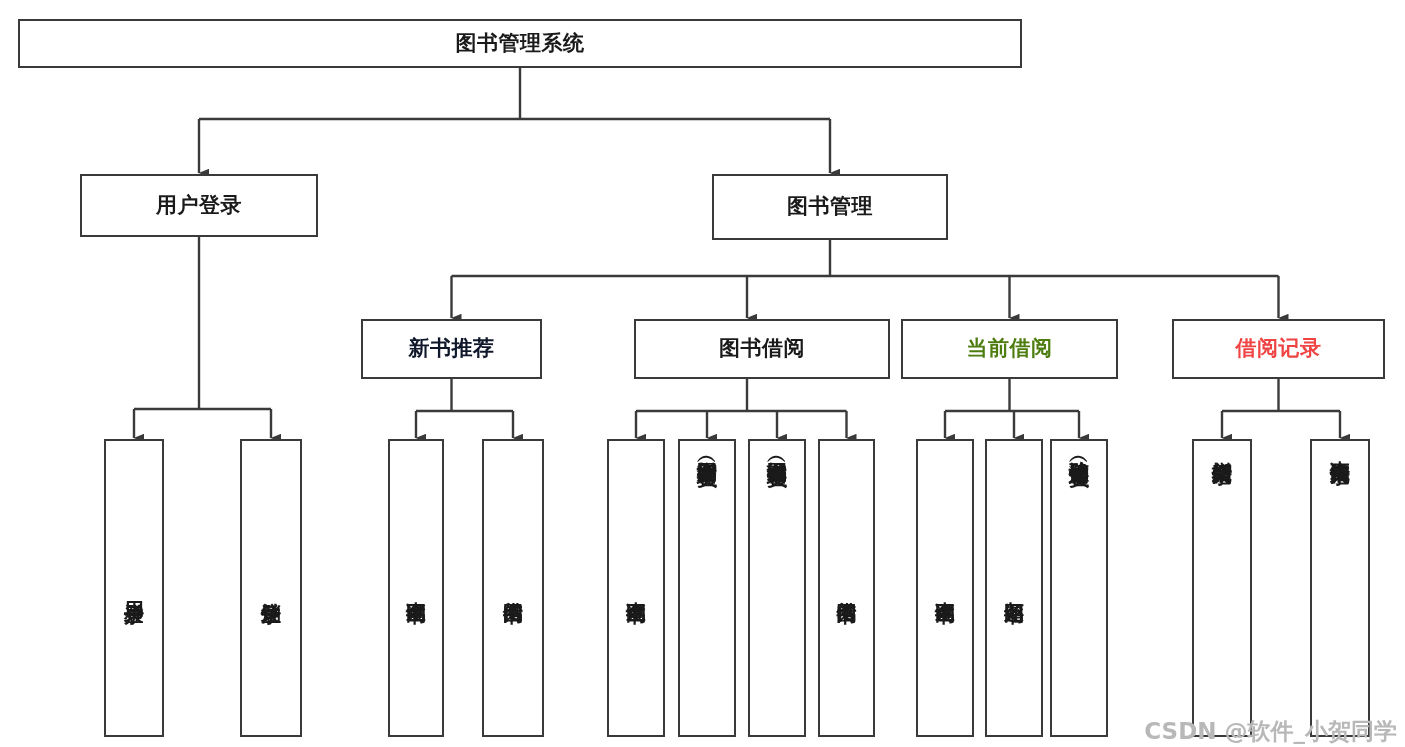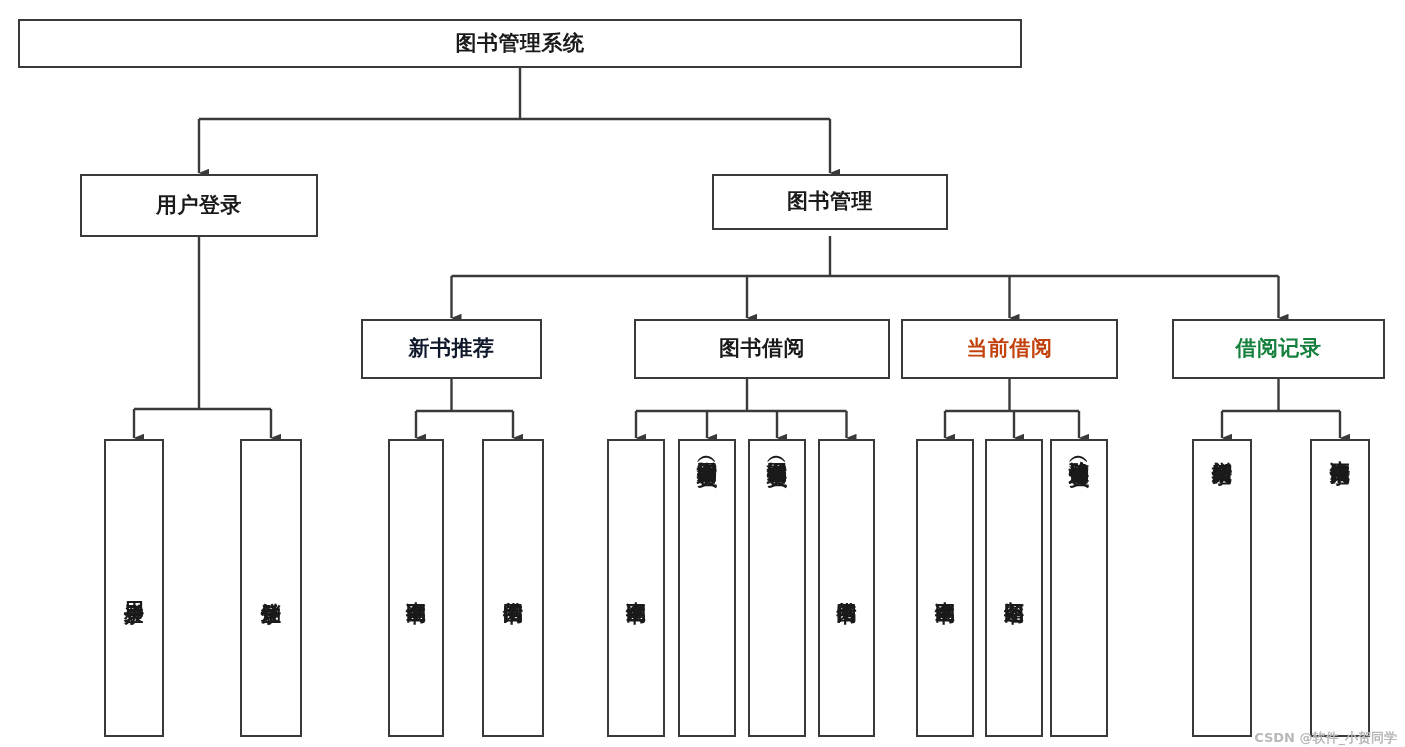--- a/index.html
+++ b/index.html
@@ -64,21 +64,21 @@
     left: 0;
     top: 0;
     width: 1405px;
     height: 747px;
     pointer-events: none;
   }
   .watermark {
     position: absolute;
     right: 8px;
     bottom: 4px;
-    font-size: 13px;
+    font-size: 23px;
     color: #b8b8b8;
     white-space: nowrap;
     font-family: "DejaVu Sans", "Liberation Sans", sans-serif;
   }
 </style>
 </head>
 <body>
 
 <div id="diagram-root">
   <svg id="edges" viewBox="0 0 1405 747" width="1405" height="747" xmlns="http://www.w3.org/2000/svg">
@@ -123,34 +123,34 @@
         <line x1="1340" y1="407" x2="1340" y2="434" stroke="#3a3a3a" stroke-width="2.4" marker-end="url(#arrowhead)"></line>
       </g>
   </svg>
   <div id="nodes-layer">
       <div class="node-box" style="left: 18px; top: 15px; width: 1004px; height: 49px; border-color: rgb(58, 58, 58); background: rgb(255, 255, 255);">
         <span class="node-label-h" style="color: rgb(26, 26, 26);">图书管理系统</span>
       </div>
       <div class="node-box" style="left: 80px; top: 170px; width: 238px; height: 63px; border-color: rgb(58, 58, 58); background: rgb(255, 255, 255);">
         <span class="node-label-h" style="color: rgb(26, 26, 26);">用户登录</span>
       </div>
-      <div class="node-box" style="left: 712px; top: 170px; width: 236px; height: 56px; border-color: rgb(58, 58, 58); background: rgb(255, 255, 255);">
+      <div class="node-box" style="left: 712px; top: 170px; width: 236px; height: 66px; border-color: rgb(58, 58, 58); background: rgb(255, 255, 255);">
         <span class="node-label-h" style="color: rgb(26, 26, 26);">图书管理</span>
       </div>
       <div class="node-box" style="left: 361px; top: 315px; width: 181px; height: 60px; border-color: rgb(58, 58, 58); background: rgb(255, 255, 255);">
         <span class="node-label-h" style="color: #0f172a;">新书推荐</span>
       </div>
       <div class="node-box" style="left: 634px; top: 315px; width: 256px; height: 60px; border-color: rgb(58, 58, 58); background: rgb(255, 255, 255);">
         <span class="node-label-h" style="color: rgb(26, 26, 26);">图书借阅</span>
       </div>
       <div class="node-box" style="left: 901px; top: 315px; width: 217px; height: 60px; border-color: rgb(58, 58, 58); background: rgb(255, 255, 255);">
-        <span class="node-label-h" style="color: #c2410c;">当前借阅</span>
+        <span class="node-label-h" style="color: #4d7c0f;">当前借阅</span>
       </div>
       <div class="node-box" style="left: 1172px; top: 315px; width: 213px; height: 60px; border-color: rgb(58, 58, 58); background: rgb(255, 255, 255);">
-        <span class="node-label-h" style="color: #15803d;">借阅记录</span>
+        <span class="node-label-h" style="color: #ef4444;">借阅记录</span>
       </div>
       <div class="node-box leaf-box centered" style="left: 104px; top: 435px; width: 60px; height: 298px; border-color: rgb(58, 58, 58); background: rgb(255, 255, 255);">
         <span class="node-label-v" style="color: rgb(26, 26, 26);">用户登录</span>
       </div>
       <div class="node-box leaf-box centered" style="left: 240px; top: 435px; width: 62px; height: 298px; border-color: rgb(58, 58, 58); background: rgb(255, 255, 255);">
         <span class="node-label-v" style="color: rgb(26, 26, 26);">注销登录</span>
       </div>
       <div class="node-box leaf-box centered" style="left: 388px; top: 435px; width: 56px; height: 298px; border-color: rgb(58, 58, 58); background: rgb(255, 255, 255);">
         <span class="node-label-v" style="color: rgb(26, 26, 26);">查询图书</span>
       </div>

